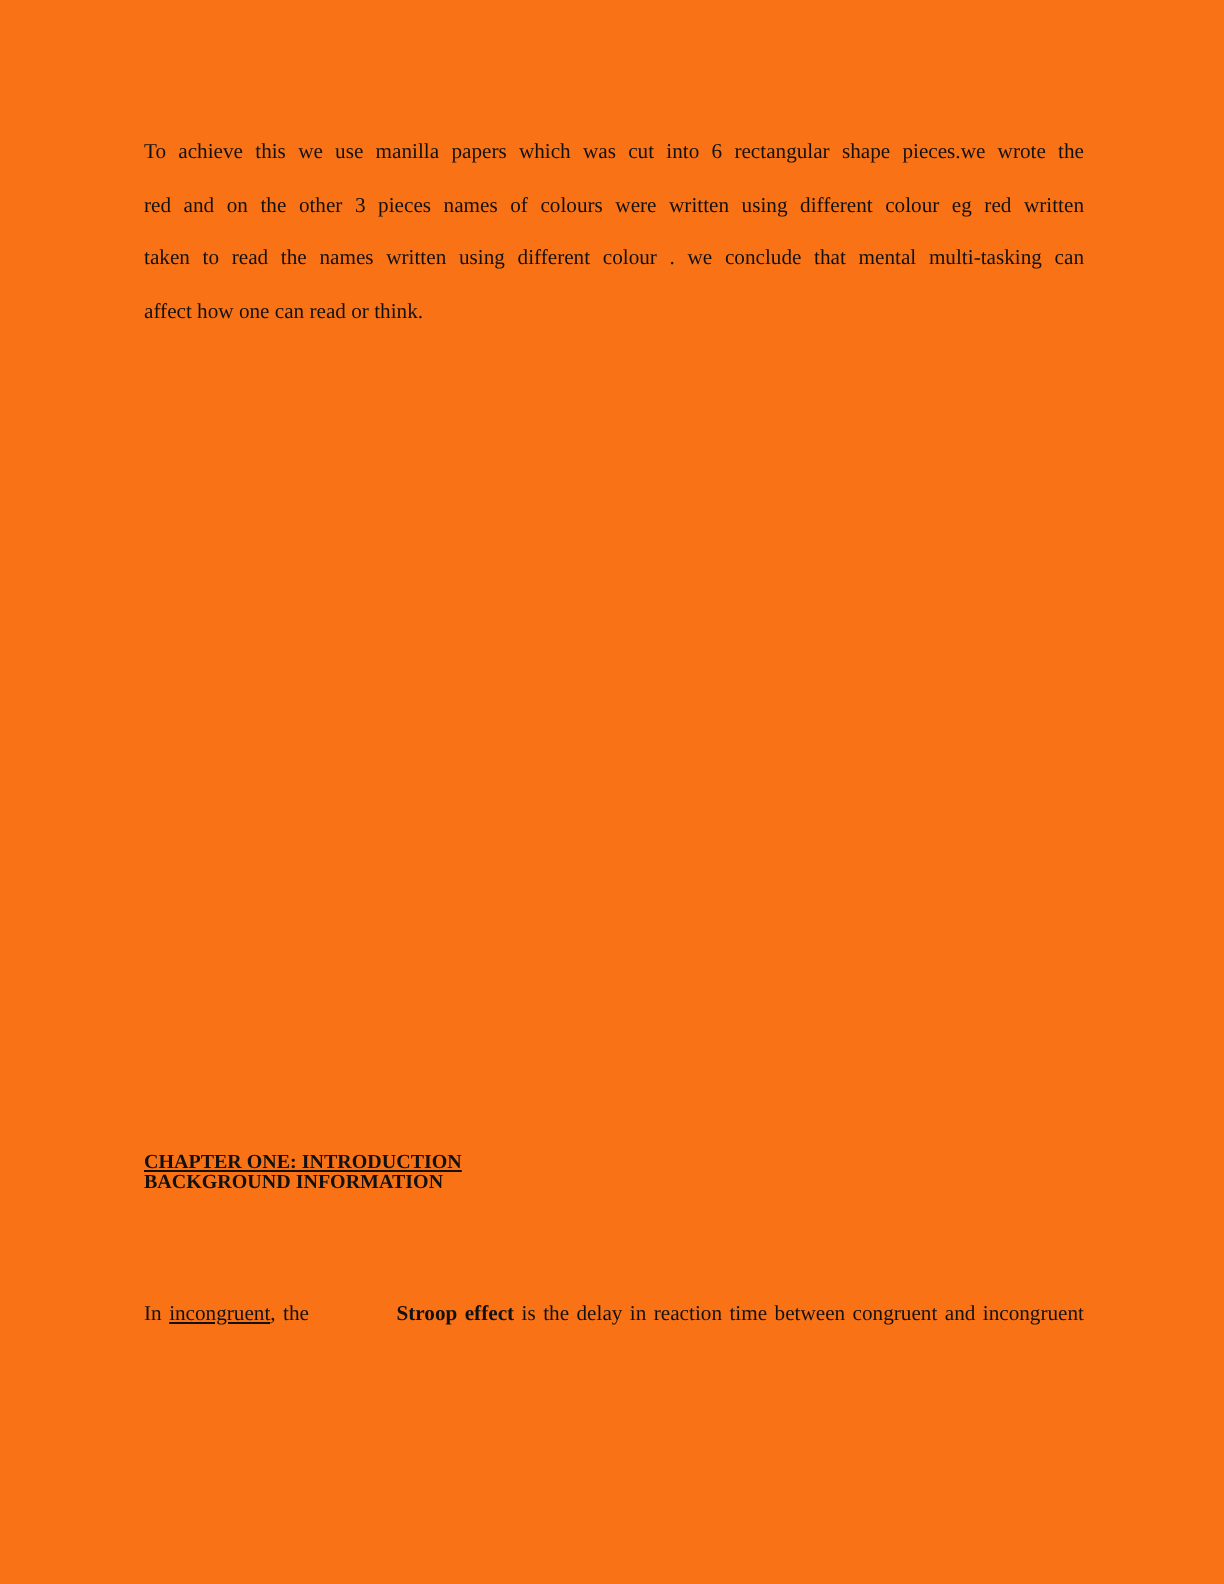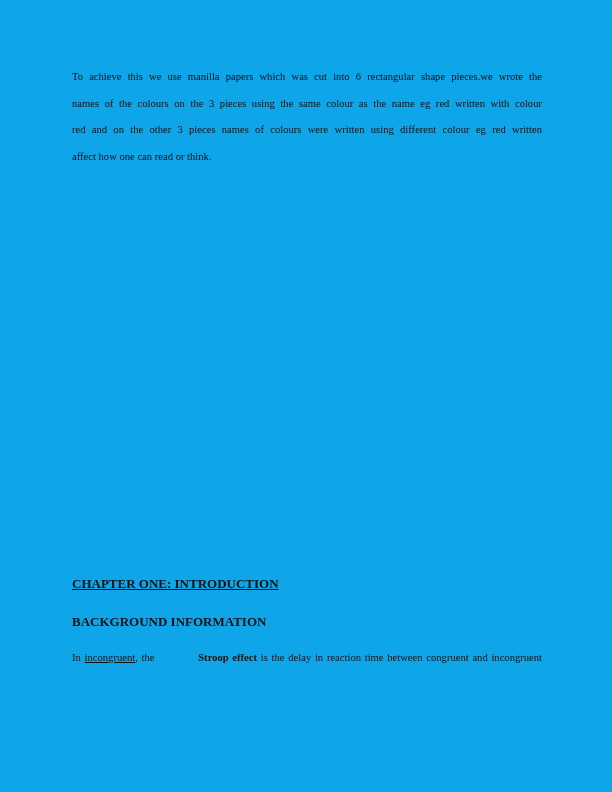--- a/index.html
+++ b/index.html
@@ -1,46 +1,46 @@
 <!DOCTYPE html>
 <html><head>
   <meta charset="utf-8">
   <style>
     html, body { margin: 0; padding: 0; background: #ffffff; }
     body { width: 612px; height: 792px; position: relative; overflow: hidden; }
     .page {
-      position: absolute; left: 0; top: 0; width: 612px; height: 792px; background: #0ea5e9;
+      position: absolute; left: 0; top: 0; width: 612px; height: 792px; background: #f97316;
       font-family: "Liberation Serif", "DejaVu Serif", serif; color: #111;
     }
     .para {
       position: absolute; left: 72px; width: 470px;
       font-size: 10.6px; line-height: 26.6px; text-align: justify;
       text-align-last: left;
     }
     .para .line { display: block; white-space: nowrap; text-align: justify; text-align-last: justify; height: 26.6px; }
     .para .line.last { text-align-last: left; }
     .heading {
-      position: absolute; left: 72px; font-size: 13px; font-weight: bold; white-space: nowrap;
+      position: absolute; left: 72px; font-size: 10px; font-weight: bold; white-space: nowrap;
     }
     .underline { text-decoration: underline; }
     b { font-weight: bold; margin-left: 40px; }
   </style>
 </head>
 <body>
 
 <div class="page">
 
   <div class="para" style="top:64px;">
     <span class="line">To achieve this we use manilla papers which was cut into 6 rectangular shape pieces.we wrote the</span>
-    <span class="line">names of the colours on the 3 pieces using the same colour as the name eg red written with colour</span>
     <span class="line">red and on the other 3 pieces names of colours were written using different colour eg red written</span>
+    <span class="line">taken to read the names written using different colour . we conclude that mental multi-tasking can</span>
     <span class="line last">affect how one can read or think.</span>
   </div>
 
   <div class="heading underline" style="top:576px;">CHAPTER ONE: INTRODUCTION</div>
 
-  <div class="heading" style="top:614px;">BACKGROUND INFORMATION</div>
+  <div class="heading" style="top:586px;">BACKGROUND INFORMATION</div>
 
   <div class="para" style="top:645px;">
     <span class="line"><span>In </span><span class="underline">incongruent</span><span>, the </span><b>Stroop effect</b><span> is the delay in reaction time between congruent and incongruent</span></span>
   </div>
 
 </div>
 
 </body></html>

